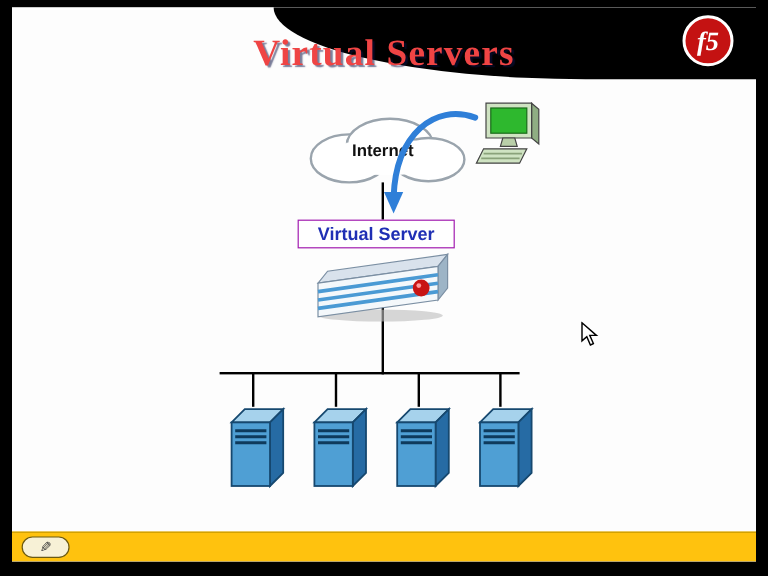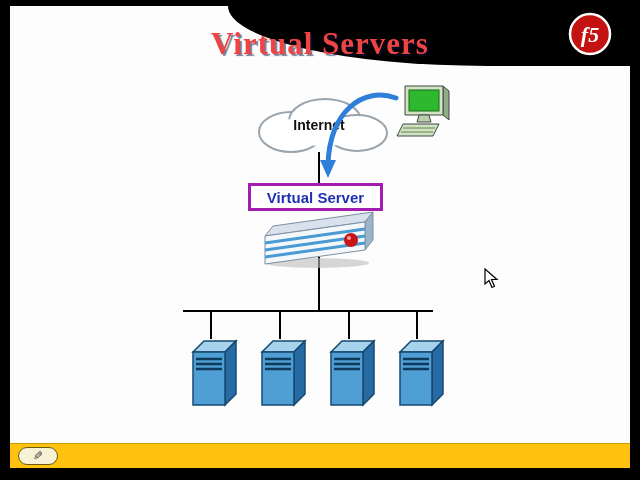--- a/index.html
+++ b/index.html
@@ -24,21 +24,21 @@
   }
   .cloud{position:absolute;left:243px;top:88px;z-index:1;}
   .cloud-label{
     position:absolute;left:243px;top:111px;width:132px;text-align:center;
     font-weight:bold;font-size:14px;color:#111;z-index:2;
   }
   .computer{position:absolute;left:385px;top:78px;z-index:1;}
   .arrow{position:absolute;left:290px;top:80px;z-index:3;}
   .vs-box{
     position:absolute;left:238px;top:177px;width:129px;height:22px;
-    background:#fff;border:3px solid #a21caf;z-index:2;
+    background:#fff;border:1px solid #a21caf;z-index:2;
     display:flex;align-items:center;justify-content:center;
     font-weight:bold;font-size:15px;color:#1f2fb4;
   }
   .appliance{position:absolute;left:245px;top:204px;z-index:1;}
   .line{position:absolute;background:#000;z-index:0;}
   .line.v{width:2px;}
   .line.h{height:2px;}
   .ln-cloud-box{left:308px;top:146px;height:32px;}
   .ln-dev-bus{left:308px;top:248px;height:58px;}
   .ln-bus{left:173px;top:304px;width:250px;}

